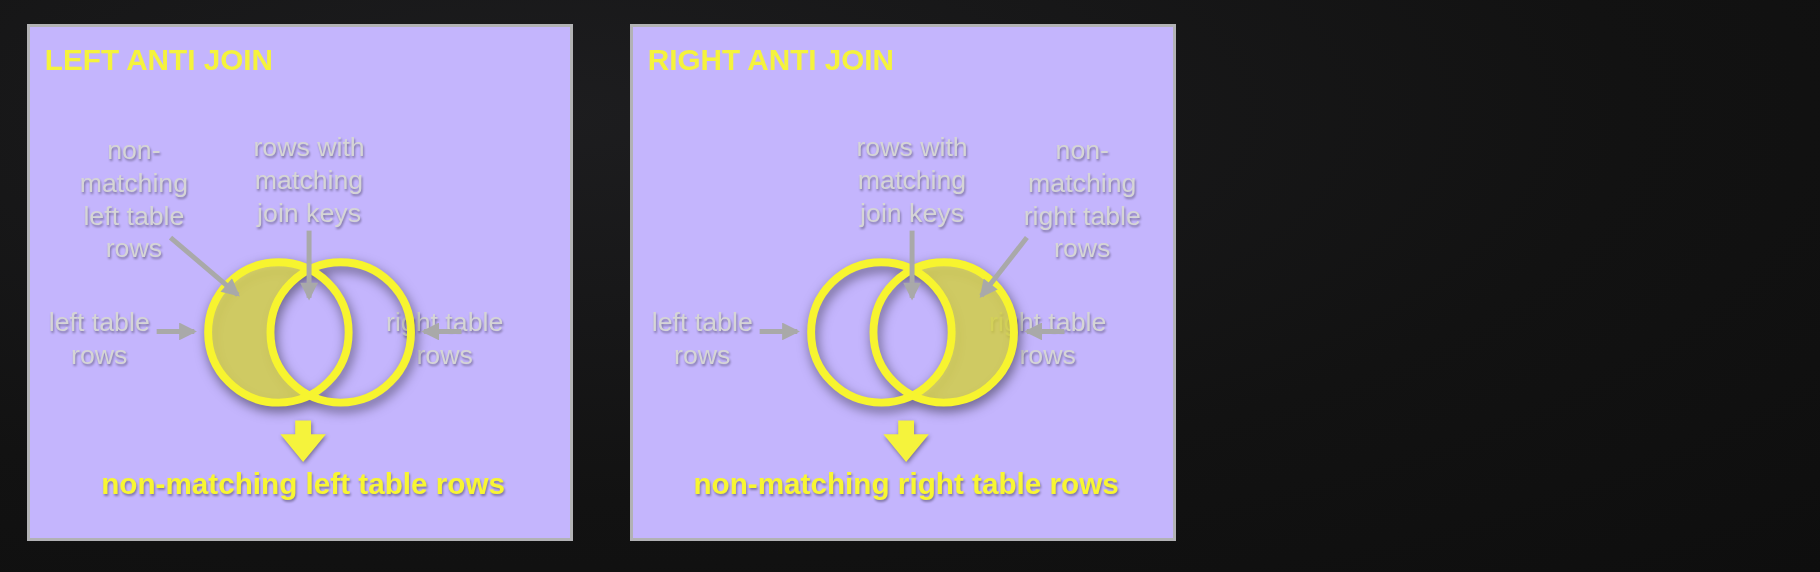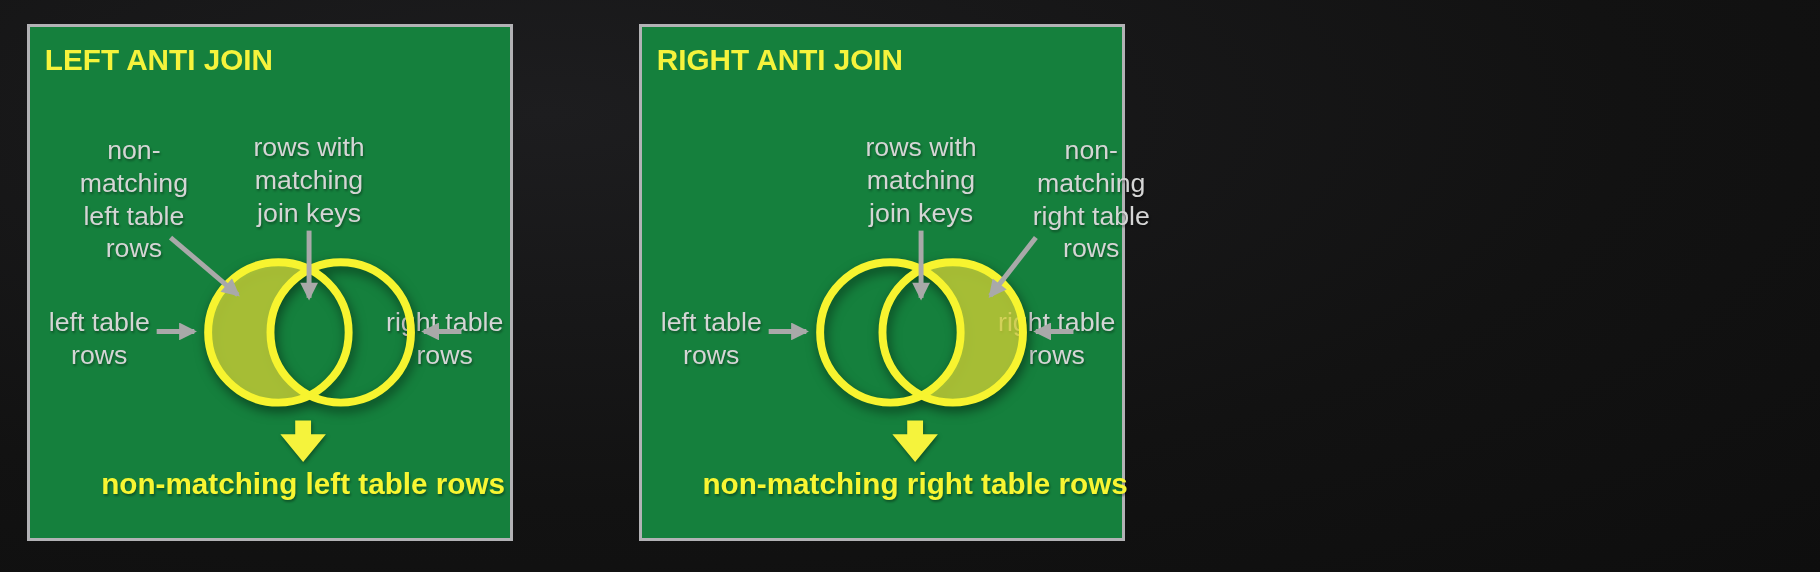--- a/index.html
+++ b/index.html
@@ -3,25 +3,25 @@
 <meta charset="utf-8">
 <style>
   html,body{margin:0;padding:0;}
   body{
     width:1820px;height:572px;
     background:radial-gradient(ellipse at 30% 20%, #1d1d1f 0%, #121212 60%, #0e0e0e 100%);
     font-family:"Liberation Sans", sans-serif;
     overflow:hidden;position:relative;
   }
   .panel{
-    position:absolute;top:24px;width:486px;height:517px;
-    background:#15803d;border:3px solid #b2b2b5;box-sizing:border-box;
+    position:absolute;top:24px;width:546px;height:517px;
+    background:#c4b5fd;border:3px solid #b2b2b5;box-sizing:border-box;
   }
   .panel-left{left:27px;}
-  .panel-right{left:630px;margin-left:9px;}
+  .panel-right{left:630px;}
   .panel svg{position:absolute;left:0;top:0;width:571px;height:511px;display:block;}
   text{font-family:"Liberation Sans", sans-serif;}
   .title-text{font-size:30px;font-weight:bold;fill:#f5f33c;}
   .lbl{font-size:27px;fill:#d5d5d5;}
   .result-text{font-size:30px;font-weight:bold;fill:#f8f632;}
   .circle-stroke{fill:none;stroke:#f7f42f;stroke-width:8;}
   .crescent{fill:rgba(247,244,60,0.65);}
   .garrow{stroke:#a9a9a9;stroke-width:5;fill:none;}
   .venn-group{filter:drop-shadow(2px 5px 6px rgba(0,0,0,0.5));}
   .yarrow{fill:#f5f33c;filter:drop-shadow(1px 2px 2px rgba(0,0,0,0.4));}

